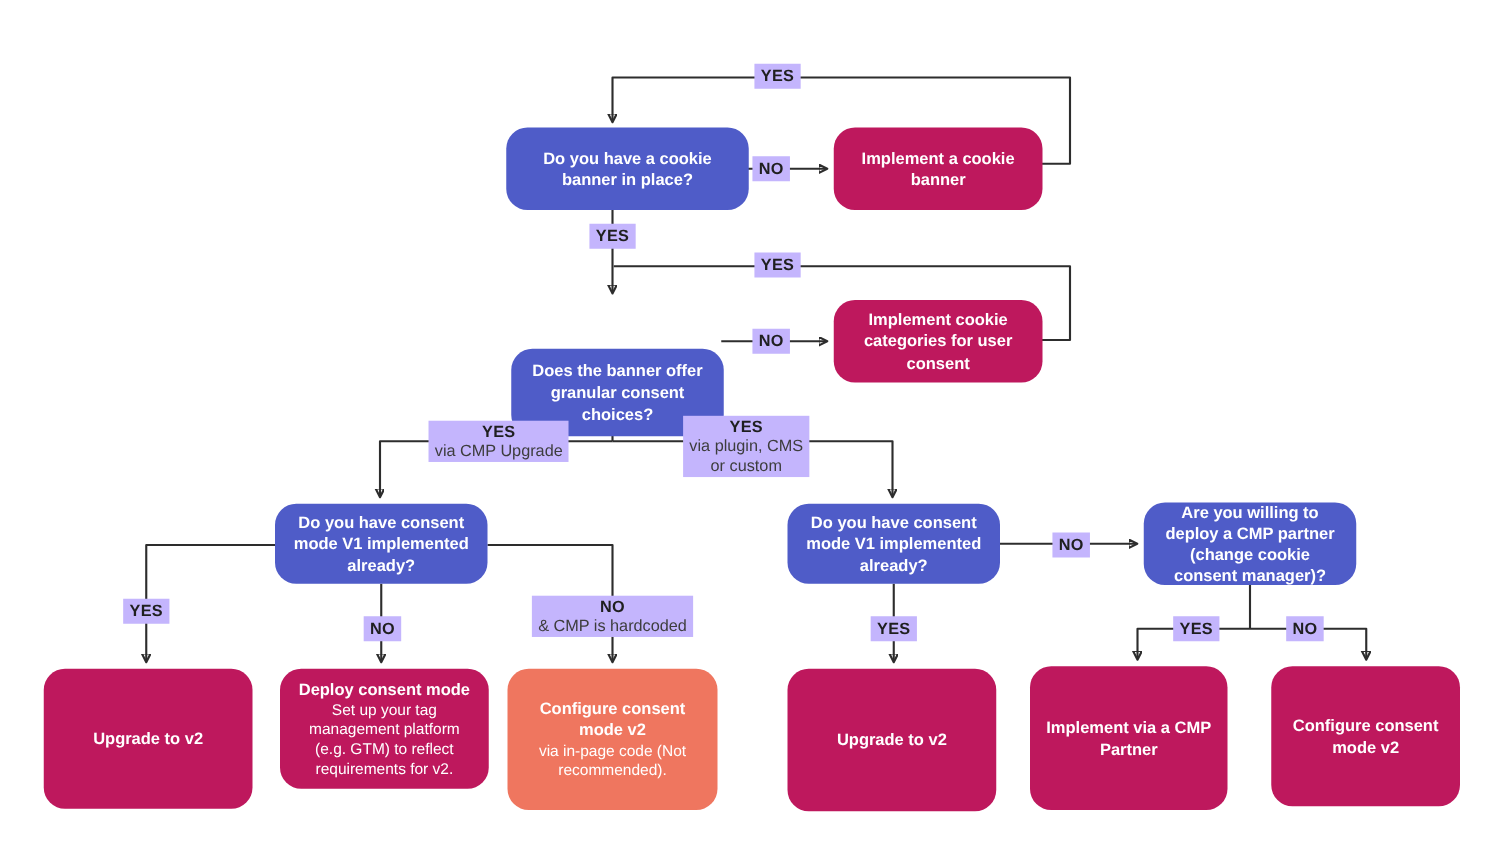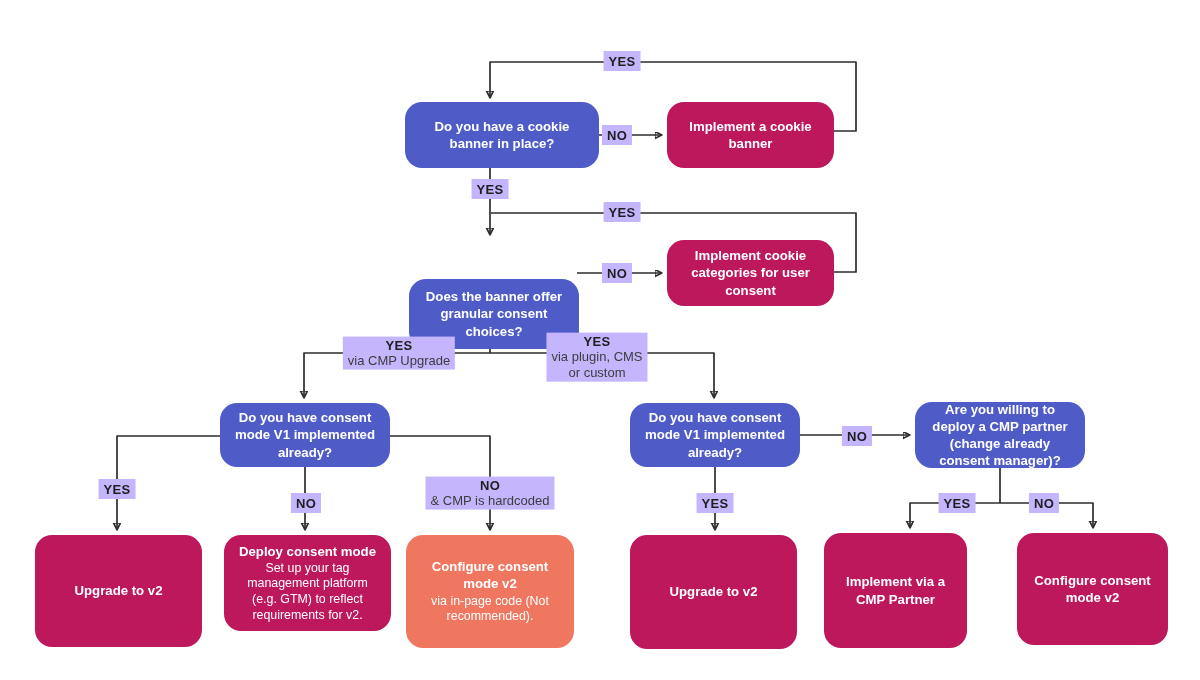--- a/index.html
+++ b/index.html
@@ -84,42 +84,42 @@
 
   <div class="node question" style="left:220px; top:403px; width:170px; height:64px;">
     <span class="title">Do you have consent mode V1 implemented already?</span>
   </div>
 
   <div class="node question" style="left:630px; top:403px; width:170px; height:64px;">
     <span class="title">Do you have consent mode V1 implemented already?</span>
   </div>
 
   <div class="node question" style="left:915px; top:402px; width:170px; height:66px;">
-    <span class="title">Are you willing to deploy a CMP partner (change already consent manager)?</span>
+    <span class="title">Are you willing to deploy a CMP partner (change cookie consent manager)?</span>
   </div>
 
   <div class="node action" style="left:35px; top:535px; width:167px; height:112px;">
     <span class="title">Upgrade to v2</span>
   </div>
 
   <div class="node action" style="left:224px; top:535px; width:167px; height:96px;">
     <span class="title">Deploy consent mode</span>
     <span class="body">Set up your tag management platform (e.g. GTM) to reflect requirements for v2.</span>
   </div>
 
   <div class="node warning" style="left:406px; top:535px; width:168px; height:113px;">
     <span class="title">Configure consent mode v2</span>
     <span class="body">via in-page code (Not recommended).</span>
   </div>
 
   <div class="node action" style="left:630px; top:535px; width:167px; height:114px;">
     <span class="title">Upgrade to v2</span>
   </div>
 
-  <div class="node action" style="left:824px; top:533px; width:143px; height:115px;">
+  <div class="node action" style="left:824px; top:533px; width:158px; height:115px;">
     <span class="title">Implement via a CMP Partner</span>
   </div>
 
   <div class="node action" style="left:1017px; top:533px; width:151px; height:112px;">
     <span class="title">Configure consent mode v2</span>
   </div>
 
   <div class="edge-label" style="left:622px; top:61px;">
     <span class="decision">YES</span>
   </div>

